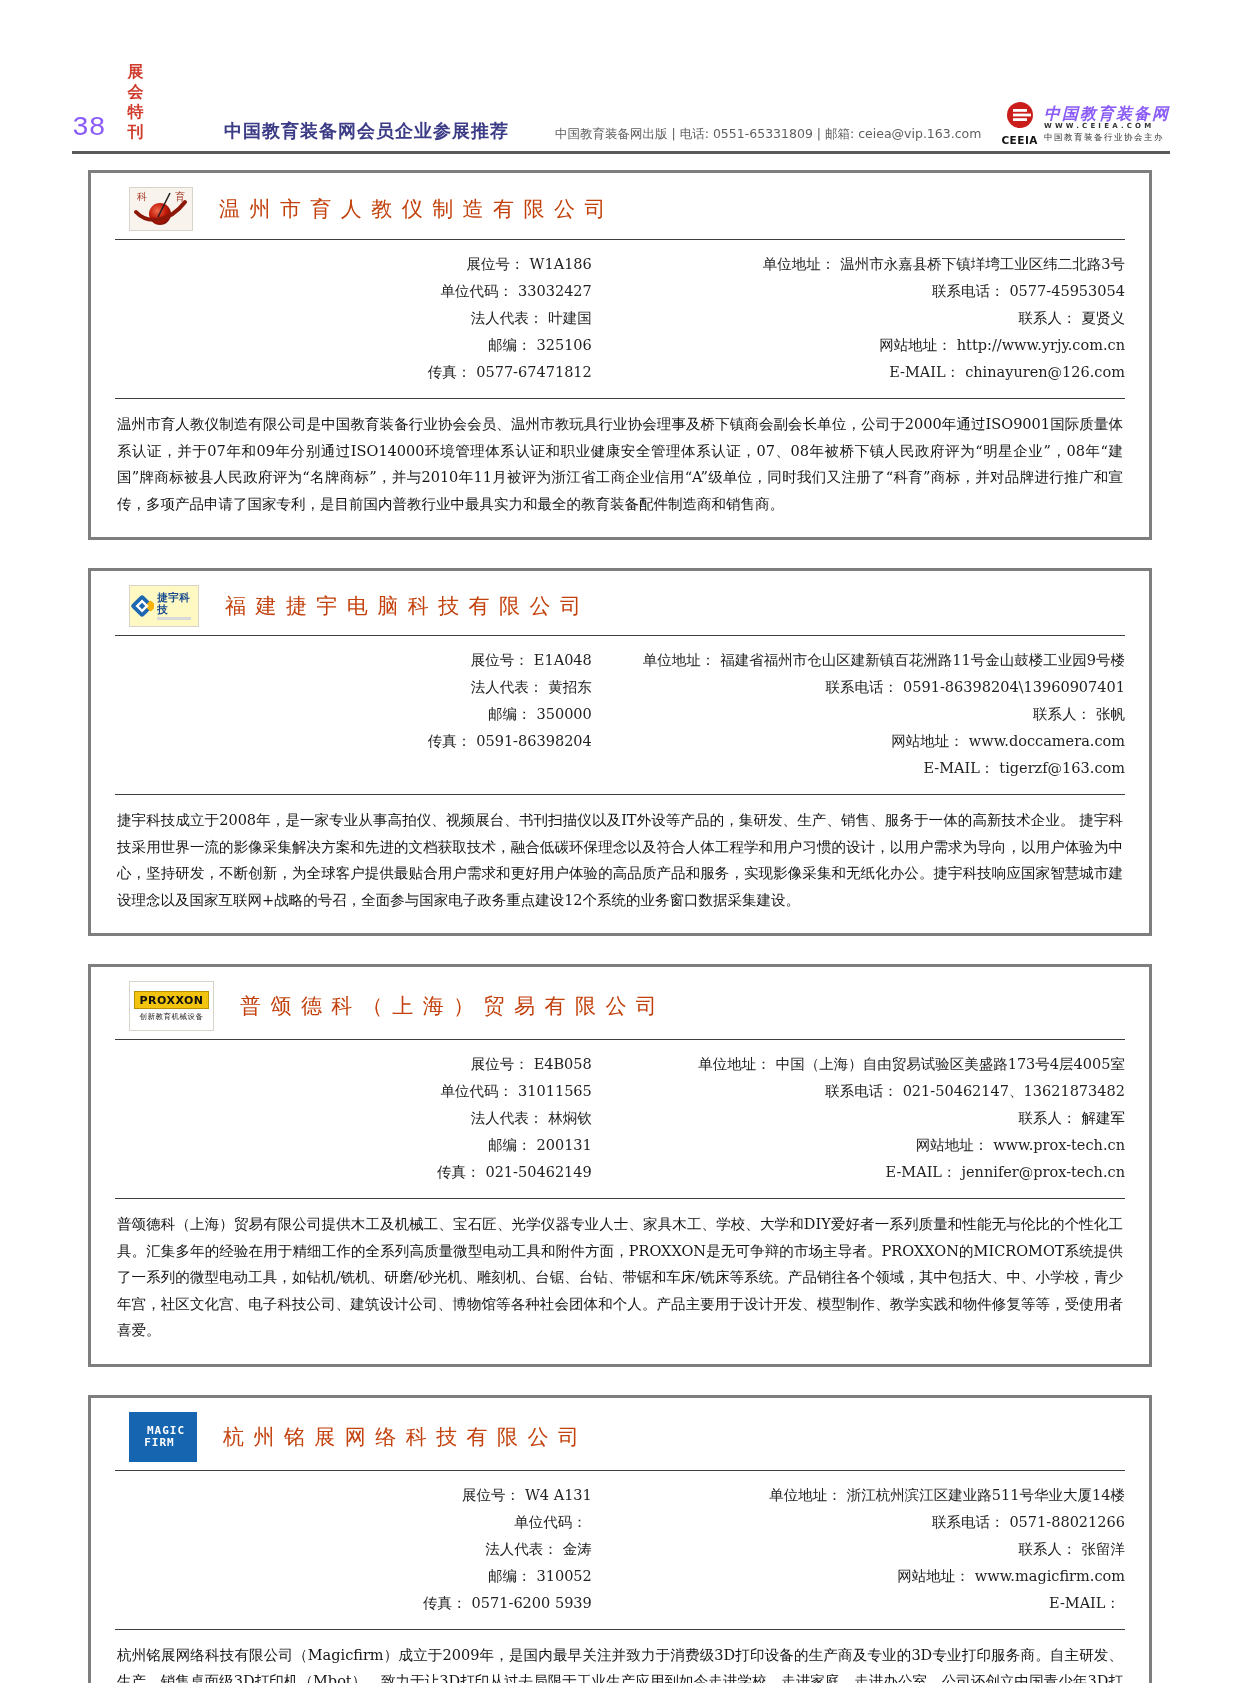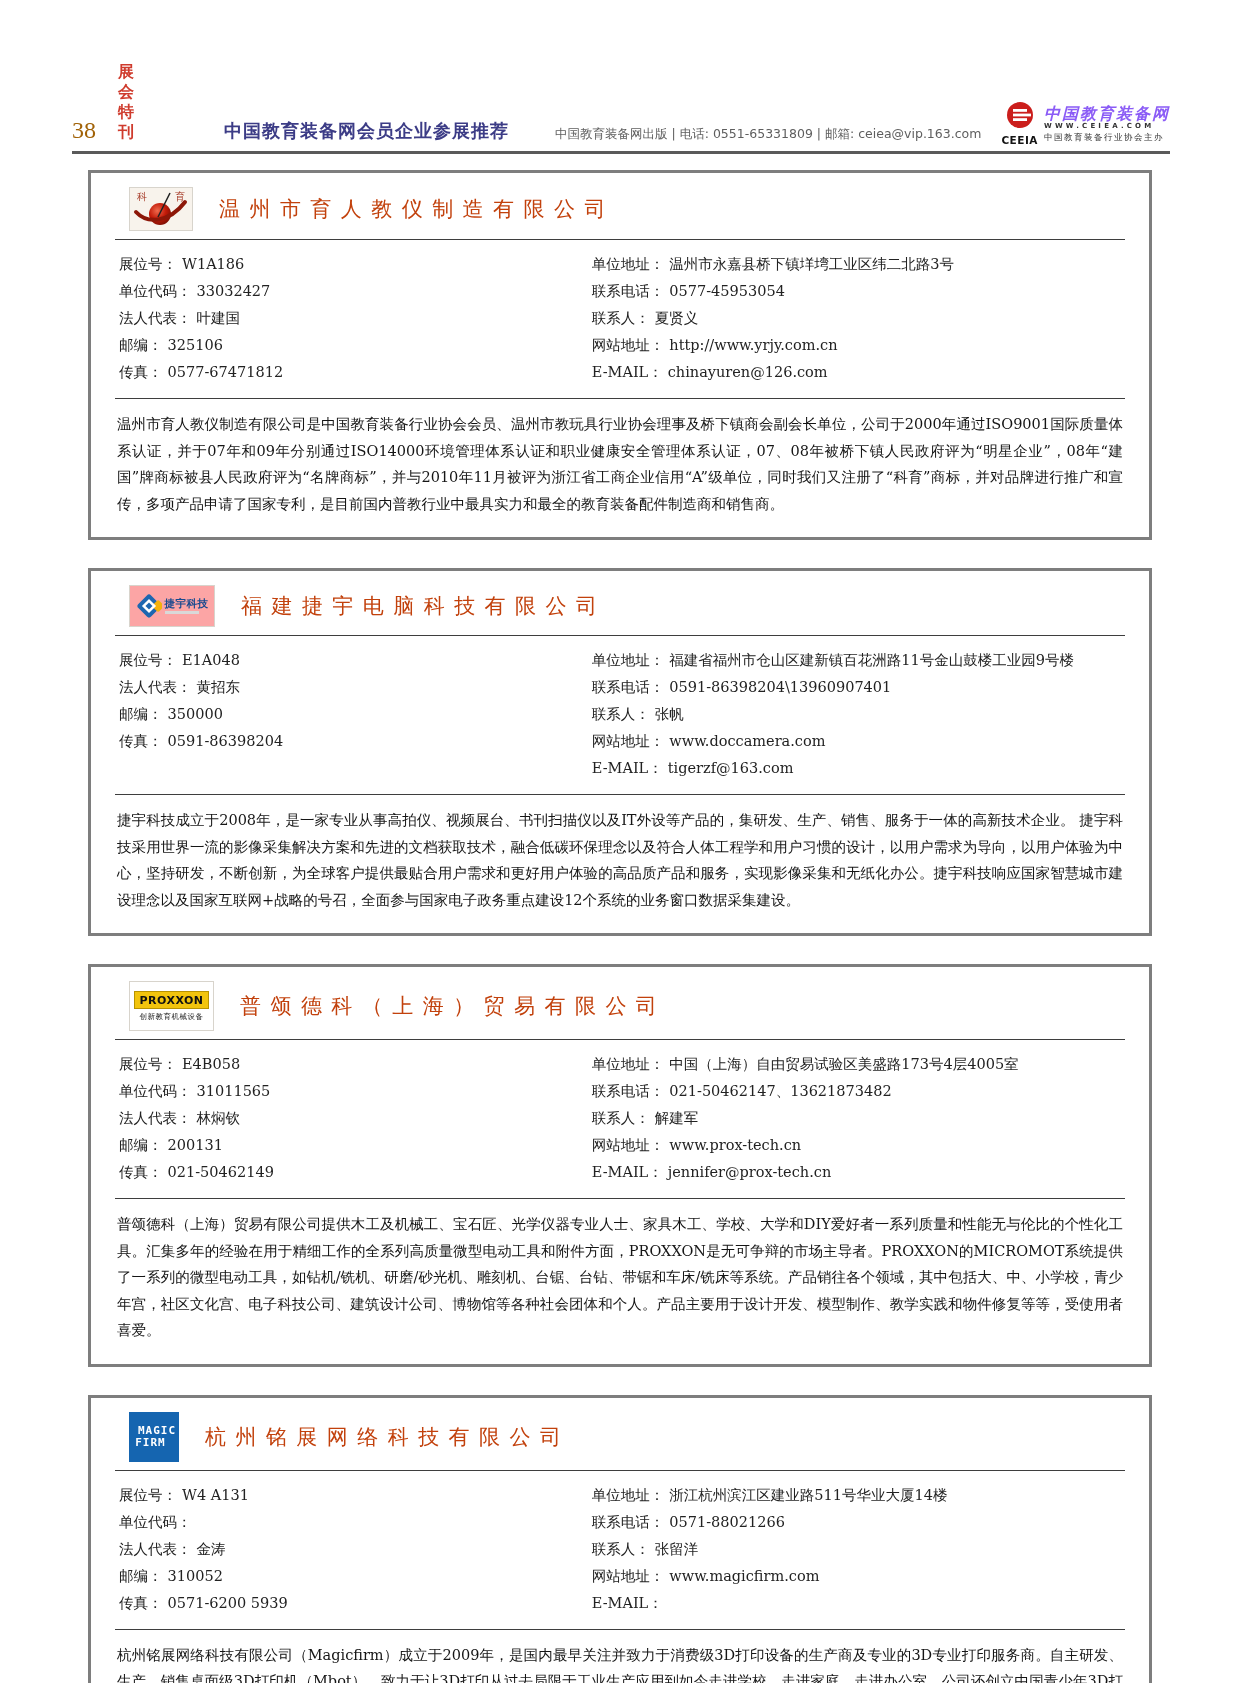--- a/index.html
+++ b/index.html
@@ -15,24 +15,24 @@
   
   .page-header {
     margin: 0 70px 0 72px;
     padding-top: 62px;
     padding-bottom: 9px;
     display: flex;
     align-items: flex-end;
     border-bottom: 3px solid #5a5a5a;
   }
   .page-num {
-    font-family: Liberation Serif, serif;
-    font-size: 24px;
+    font-family: Liberation Mono, monospace;
+    font-size: 28px;
     font-weight: 400;
-    color: #a16207;
+    color: #8b5cf6;
     line-height: 1;
     margin-right: 22px;
   }
   .section-label {
     font-family: "DejaVu Sans", "Liberation Sans", sans-serif;
     font-size: 16px;
     font-weight: bold;
     color: #cf3b2d;
     line-height: 1.25;
     margin-right: 72px;
@@ -103,21 +103,21 @@
     color: #c2410c;
     letter-spacing: 0.45em;
     white-space: nowrap;
   }
   .rule { border-bottom: 1.5px solid #3e3e3e; }
   .fields {
     display: grid;
     grid-template-columns: 47% 53%;
     padding: 11px 0 11px 4px;
   }
-  .fieldcol { display: flex; flex-direction: column; }
+  .fieldcol { display: flex; flex-direction: column; align-items: flex-end; }
   .field { font-size: 14.5px; line-height: 27px; color: #222; white-space: nowrap; }
   .fl { color: #222; }
   .fv { padding-left: 5px; }
   .desc {
     border-top: 1.5px solid #3e3e3e;
     margin-top: 1px;
     padding: 12px 2px 4px 2px;
     font-size: 14.5px;
     line-height: 26.5px;
     color: #151515;
@@ -133,21 +133,21 @@
     overflow: hidden;
   }
   
   .logo-keyu { width: 64px; height: 44px; background: #f8f3ec; }
   .logo-keyu .k-char {
     position: absolute; font-size: 10px; color: #a63b28; line-height: 1;
   }
   .logo-keyu .k-left { top: 4px; left: 7px; }
   .logo-keyu .k-right { top: 4px; right: 7px; }
   
-  .logo-jieyu { width: 86px; height: 42px; background: #fca5a5; gap: 3px; }
+  .logo-jieyu { width: 70px; height: 42px; background: #fef9c3; gap: 3px; }
   .jieyu-text {
     font-family: "DejaVu Sans", sans-serif;
     font-size: 10.5px; font-weight: bold; color: #17498f; letter-spacing: 0.5px;
     line-height: 1.1;
   }
   .jieyu-sub { width: 34px; height: 3px; background: #d9d9d9; margin-top: 2px; }
   
   .logo-proxxon { width: 85px; height: 50px; background: #ffffff; flex-direction: column; display: flex; }
   .proxxon-box {
     background: #f2c40d;
@@ -157,21 +157,21 @@
     font-weight: bold; font-size: 11px; color: #111; letter-spacing: 0.5px;
     line-height: 1;
   }
   .proxxon-caption {
     font-family: "DejaVu Sans", sans-serif;
     font-size: 7.5px; color: #222; margin-top: 3px; letter-spacing: 0.5px;
     white-space: nowrap;
   }
   
   .logo-magicfirm {
-    width: 50px; height: 50px; background: #1565b0; border: none;
+    width: 68px; height: 50px; background: #1565b0; border: none;
     display: flex; flex-direction: column; justify-content: center;
   }
   .mf-line {
     font-family: "DejaVu Sans Mono", "Liberation Mono", monospace;
     font-weight: bold; color: #ffffff; font-size: 11px; line-height: 1.05;
     letter-spacing: 1px;
   }
   .mf-1 { text-align: left; padding-left: 6px; }
   .mf-2 { text-align: right; padding-right: 7px; }
 </style>

